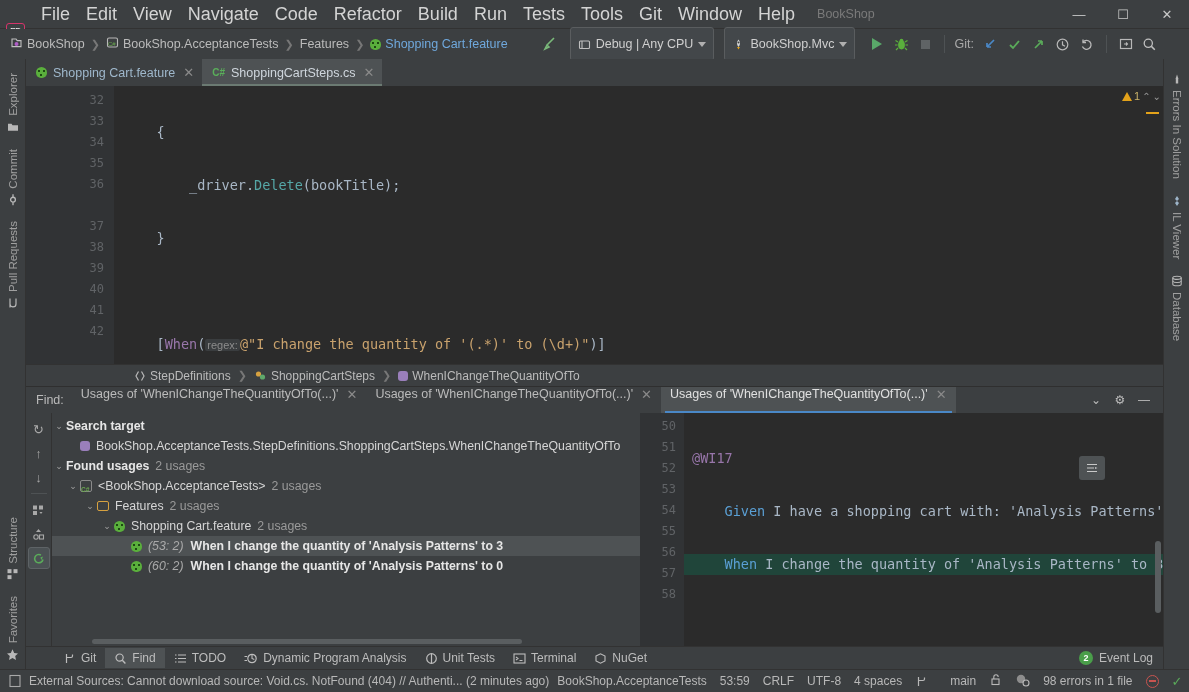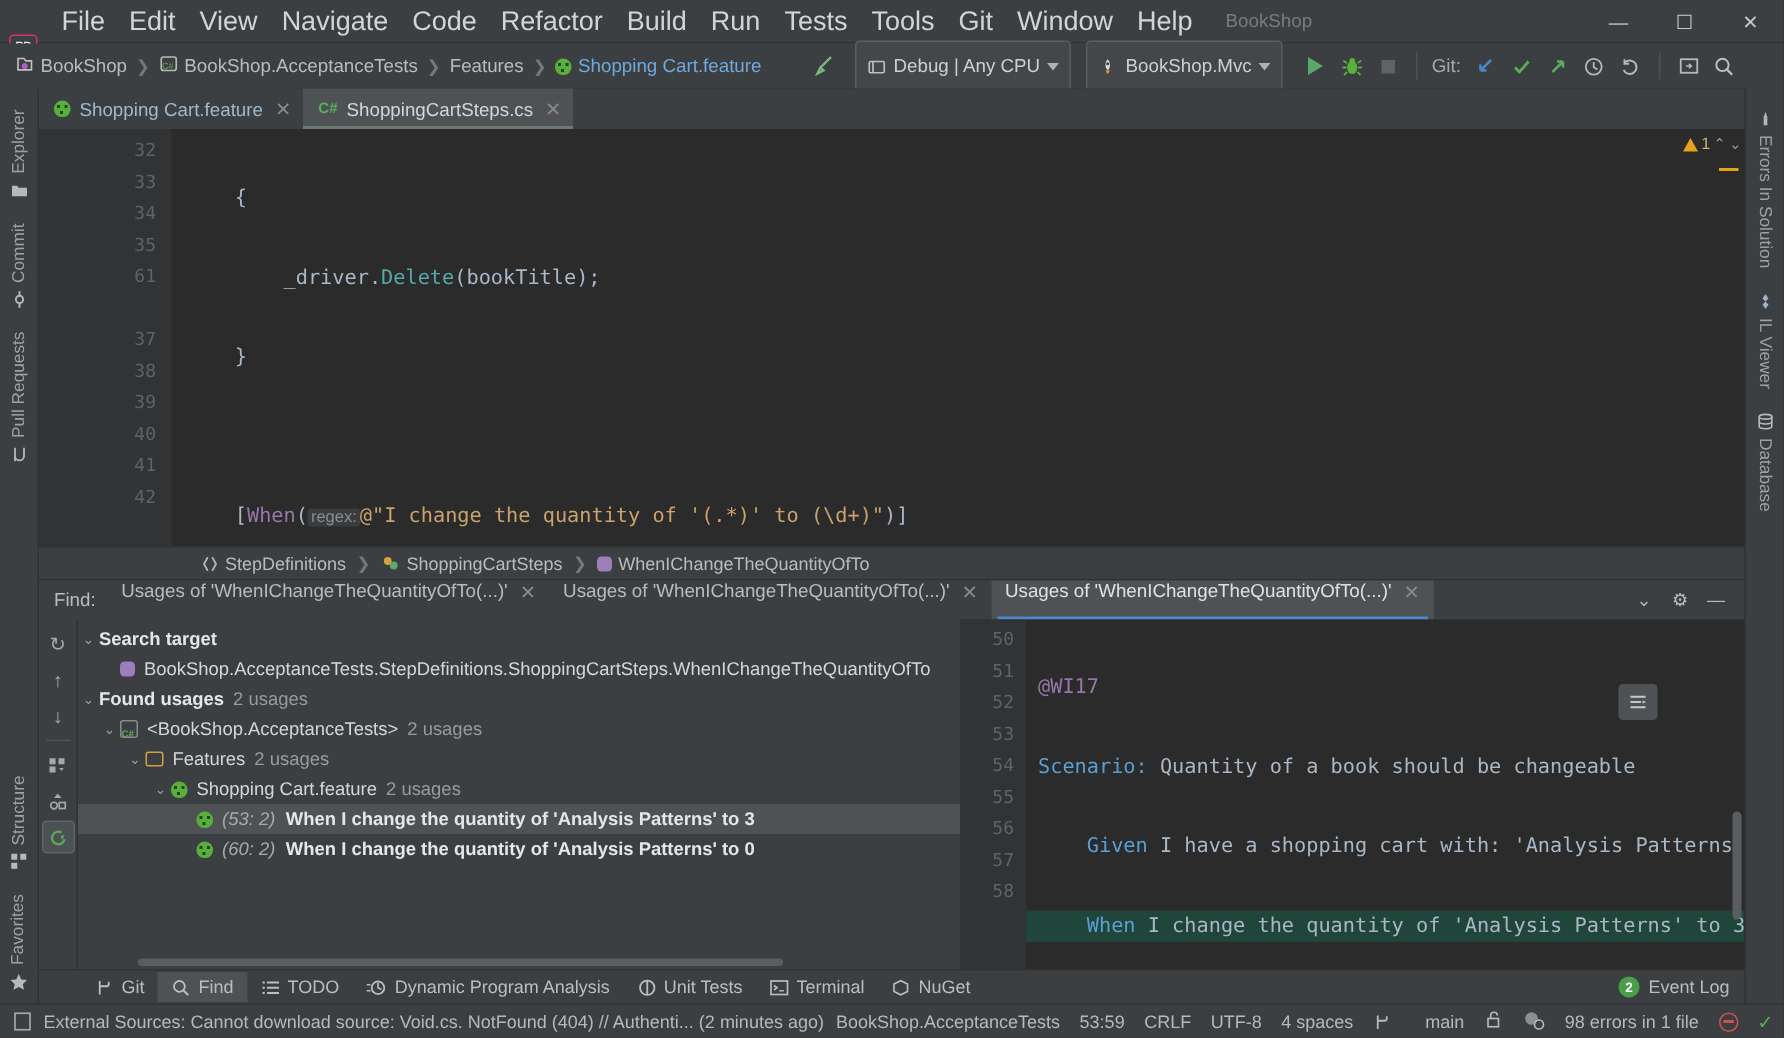--- a/index.html
+++ b/index.html
@@ -402,21 +402,21 @@
           <span class="tabclose">✕</span>
         </div>
       </div>
 
       <div class="editor">
         <div class="gutter">
           <div class="gln">32</div>
           <div class="gln">33</div>
           <div class="gln"><span>34</span><span class="fold">–</span></div>
           <div class="gln">35</div>
-          <div class="gln">61</div>
+          <div class="gln">36</div>
           <div class="gln"></div>
           <div class="gln"><span>37</span><span class="fold">–</span></div>
           <div class="gln">38</div>
           <div class="gln">39</div>
           <div class="gln">40</div>
           <div class="gln">41</div>
           <div class="gln">42</div>
           <div class="gln"></div>
           <div class="gln"></div>
 
@@ -576,21 +576,20 @@
               <div class="pgln">52</div>
               <div class="pgln">53</div>
               <div class="pgln">54</div>
               <div class="pgln">55</div>
               <div class="pgln">56</div>
               <div class="pgln">57</div>
               <div class="pgln">58</div>
             </div>
             <div class="pcode">
               <div class="pl"><span class="gtag">@WI17</span></div>
-              <div class="pl"><span class="gkw">Scenario:</span><span class="gtxt"> Quantity of a book should be changeable</span></div>
               <div class="pl"><span class="gtxt">    </span><span class="gkw">Given</span><span class="gtxt"> I have a shopping cart with: 'Analysis Patterns'</span></div>
               <div class="pl usage"><span class="gtxt">    </span><span class="gkw">When</span><span class="gtxt"> I change the quantity of 'Analysis Patterns' to 3</span></div>
               
               
               
               
               
             </div>
             <div class="float-icon">
               <svg width="14" height="14" viewBox="0 0 14 14">

